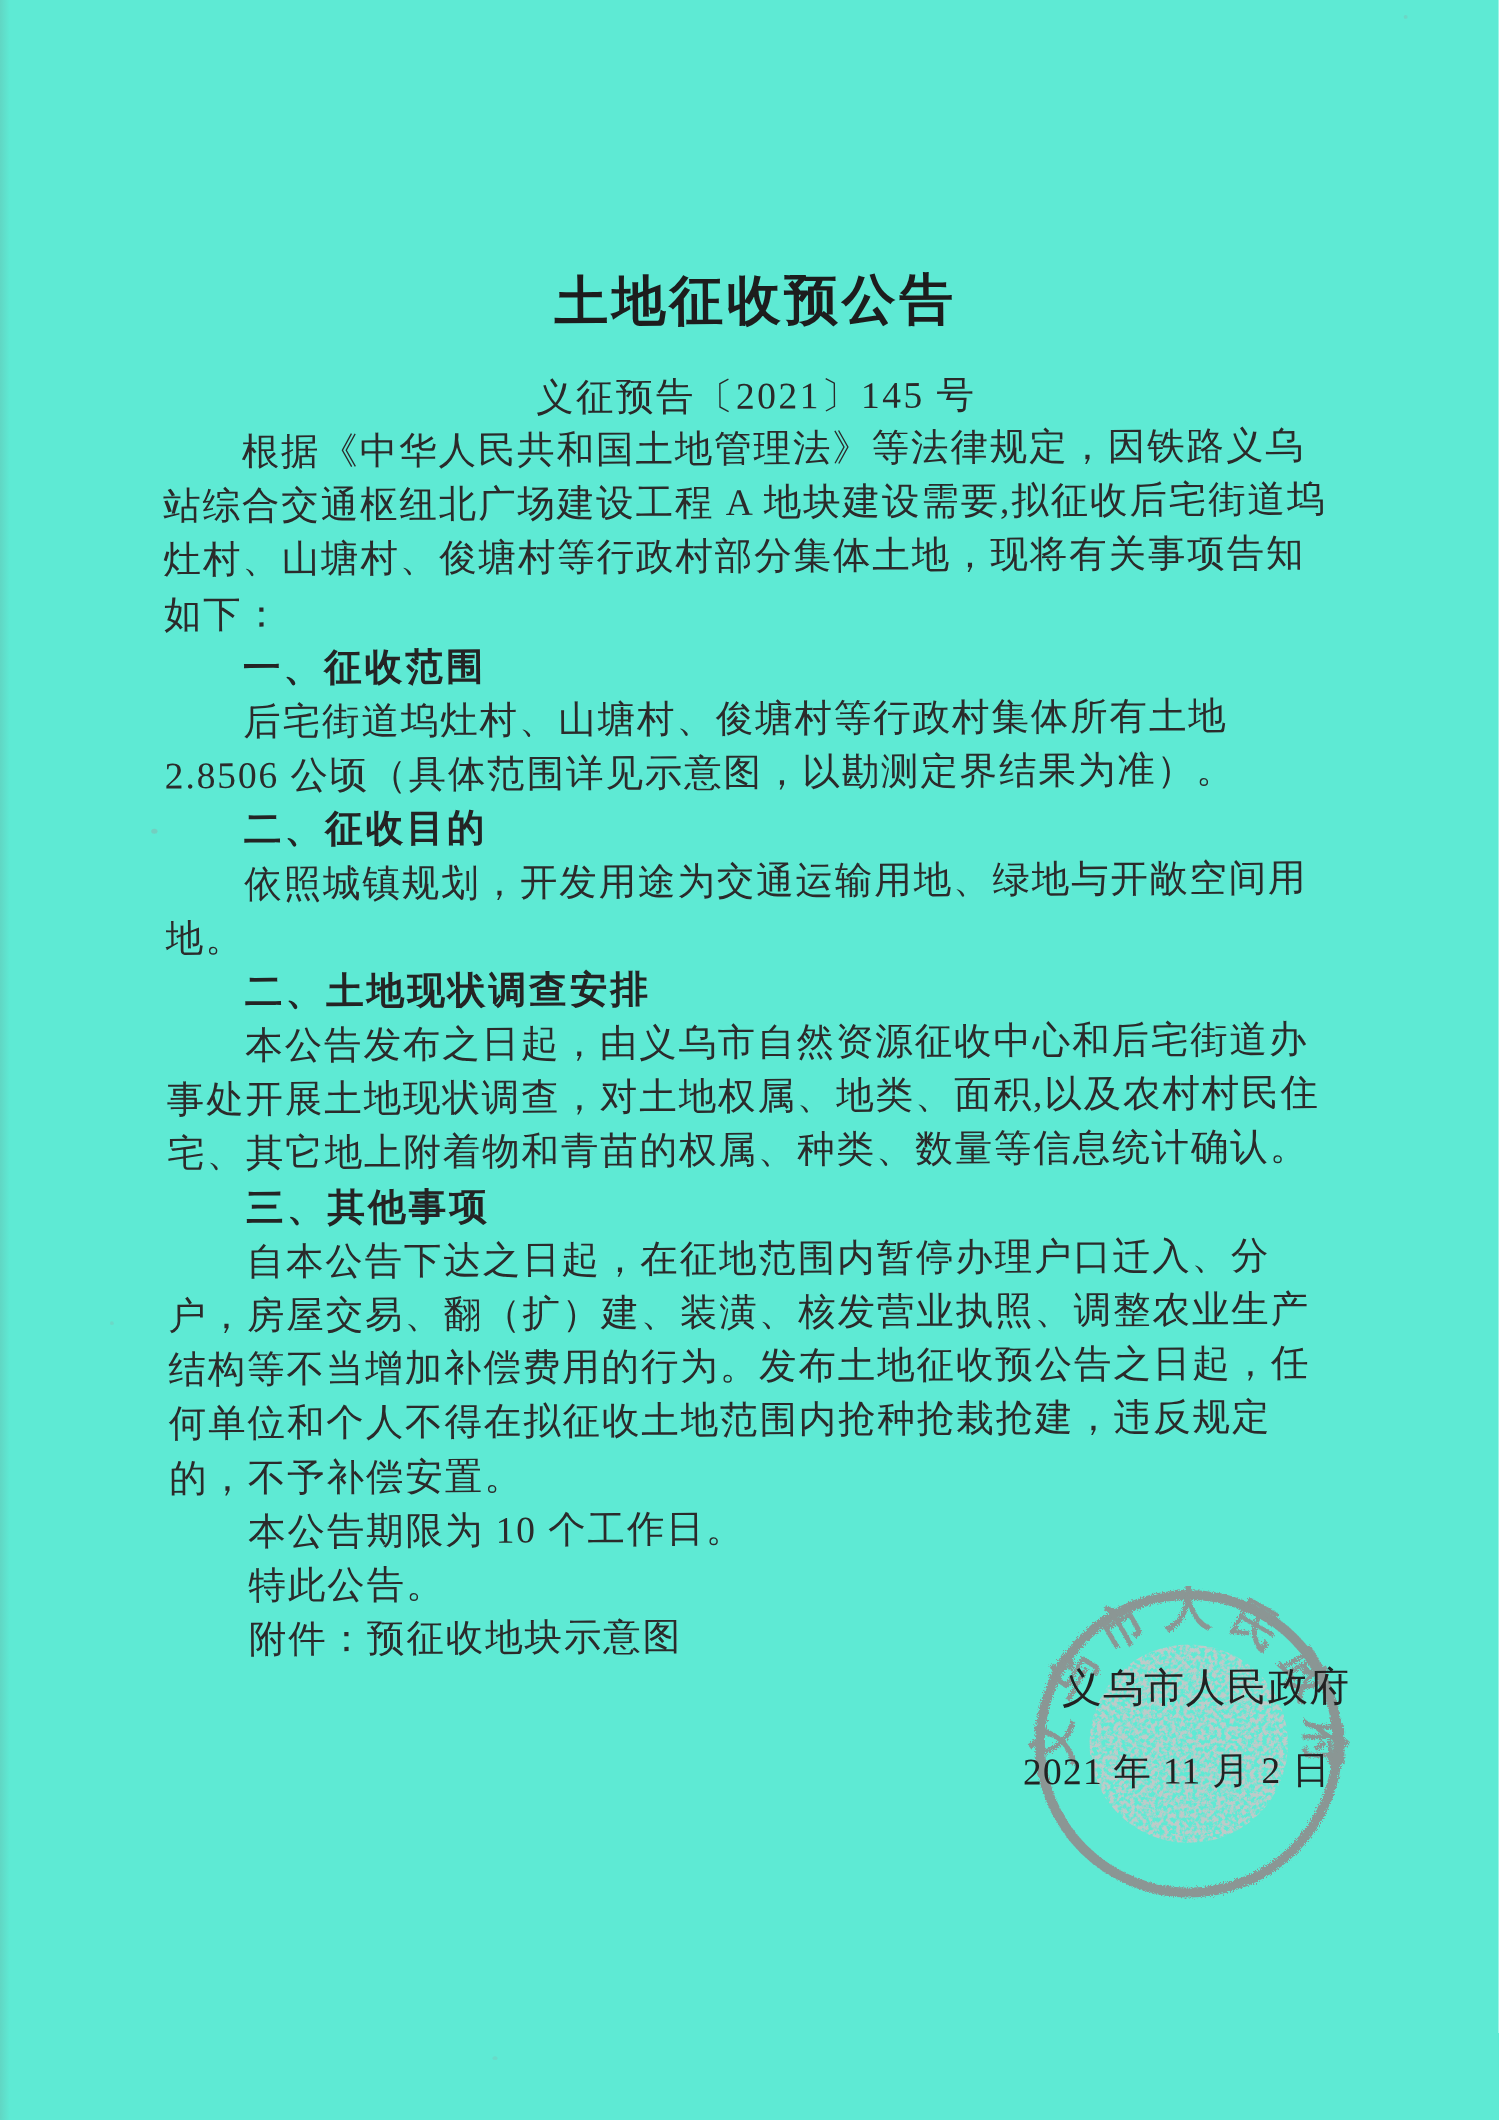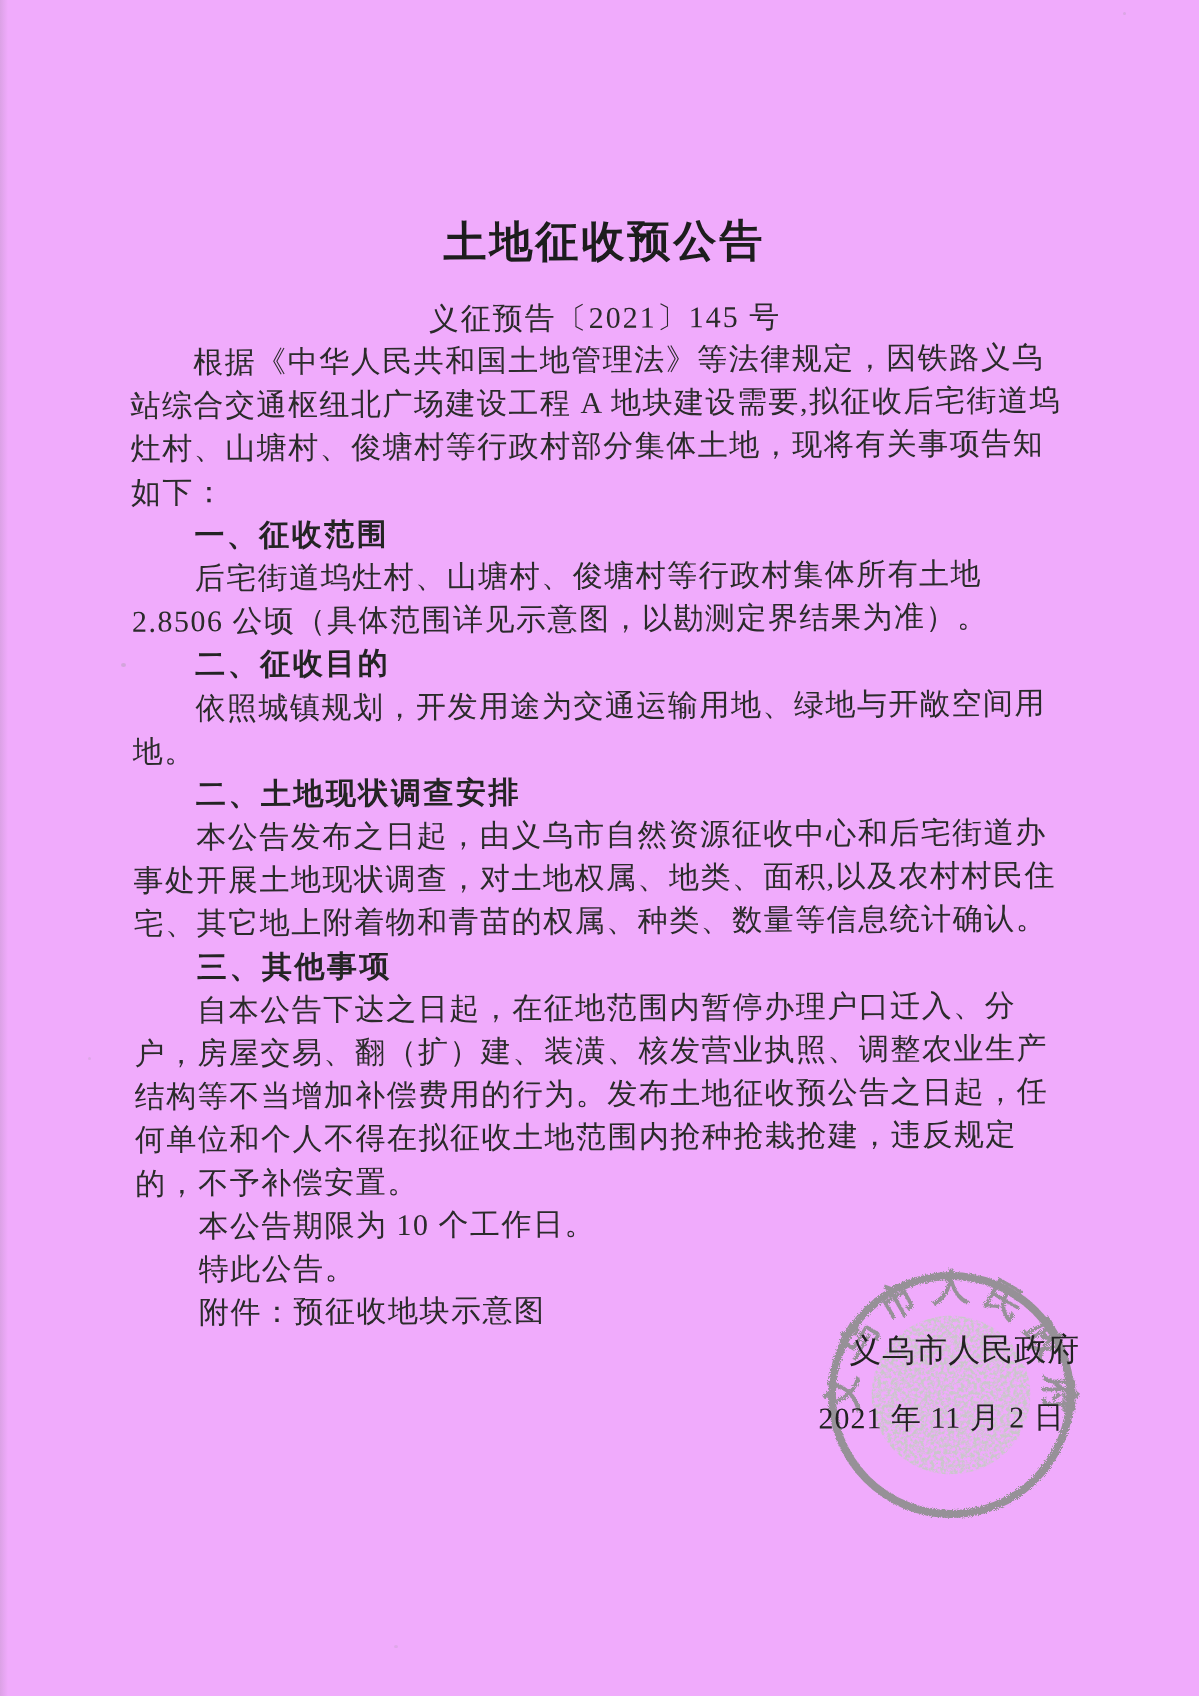--- a/index.html
+++ b/index.html
@@ -1,20 +1,20 @@
 <!DOCTYPE html>
 <html><head>
 <meta charset="utf-8">
 <style>
   html,body { margin:0; padding:0; background:#ffffff; }
   .page {
     position: relative;
     width: 1199px;
     height: 1696px;
-    background: #f0abfc;
+    background: #5eead4;
     overflow: hidden;
     font-family: "Liberation Serif", "DejaVu Serif", serif;
   }
   .edge-shadow {
     position:absolute; left:0; top:0; width:8px; height:100%;
     background: linear-gradient(to right, rgba(110,110,110,.16), rgba(255,255,255,0));
     pointer-events:none;
   }
   .content {
     position: relative;

